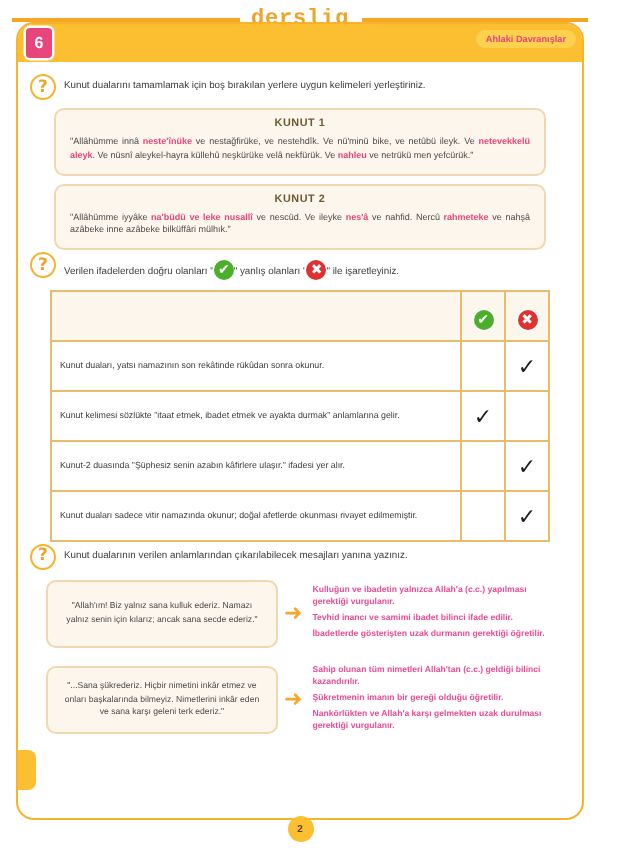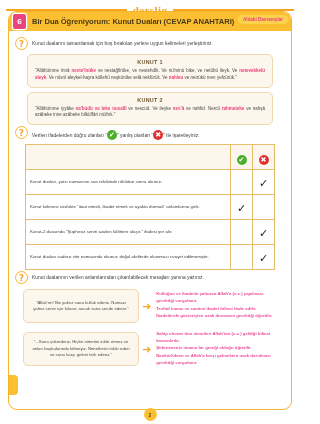--- a/index.html
+++ b/index.html
@@ -23,21 +23,21 @@
     height: 14px;
     display: flex; align-items: center; justify-content: center;
   }
   .brand-rule {
     flex: 1 1 auto;
     height: 2px;
     background: #f5a623;
     margin: 0 6px;
   }
   .brand-word {
-    font-family: Liberation Serif, serif;
+    font-family: Liberation Mono, monospace;
     font-size: 11px;
     font-weight: bold;
     color: #f0a32a;
     letter-spacing: .4px;
     line-height: 1;
     white-space: nowrap;
     text-align: center;
   }
 
   
@@ -238,21 +238,20 @@
   <div class="brand-bar">
     <span class="brand-rule"></span>
     <span class="brand-word">derslig</span>
     <span class="brand-rule"></span>
   </div>
 
   <div class="sheet">
 
     <div class="title-bar">
       <span class="unit-badge">6</span>
-      <span class="title-text">Bir Dua Öğreniyorum: Kunut Duaları (CEVAP ANAHTARI)</span>
       <span class="topic-badge">Ahlaki Davranışlar</span>
     </div>
 
     <div class="body">
 
       <div class="q-row">
         <span class="q-mark">?</span>
         <span class="q-text">Kunut dualarını tamamlamak için boş bırakılan yerlere uygun kelimeleri yerleştiriniz.</span>
       </div>
 

